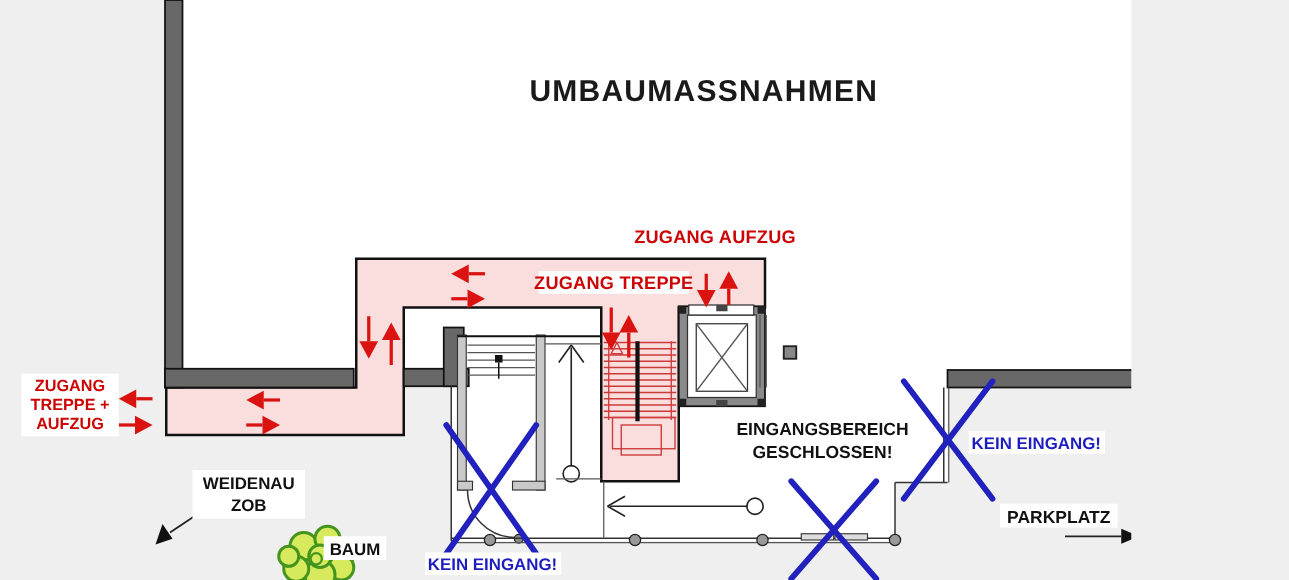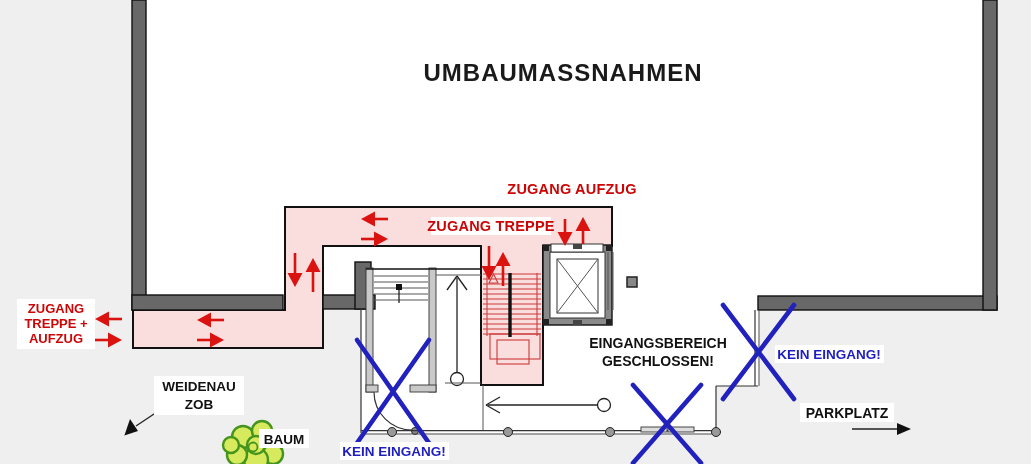--- a/index.html
+++ b/index.html
@@ -1,16 +1,16 @@
 <!DOCTYPE html>
 <html><head>
 <meta charset="utf-8">
 <style>
   html,body{margin:0;padding:0;background:#efefef;}
-  .plan-wrap{width:1031px;height:464px;position:relative;overflow:hidden;
+  .plan-wrap{width:905px;height:464px;position:relative;overflow:hidden;
     font-family:"Liberation Sans",sans-serif;}
   svg{display:block;}
   text{font-family:"Liberation Sans",sans-serif;font-weight:bold;}
   .t-title{font-size:24px;fill:#1a1a1a;letter-spacing:1px;}
   .t-red{fill:#cc0606;}
   .t-red15{font-size:14.5px;letter-spacing:0.2px;}
   .t-red13{font-size:13px;}
   .t-black14{font-size:14px;fill:#111;}
   .t-black13{font-size:13.5px;fill:#111;}
   .t-blue{font-size:13.5px;fill:#1d1dc0;}

